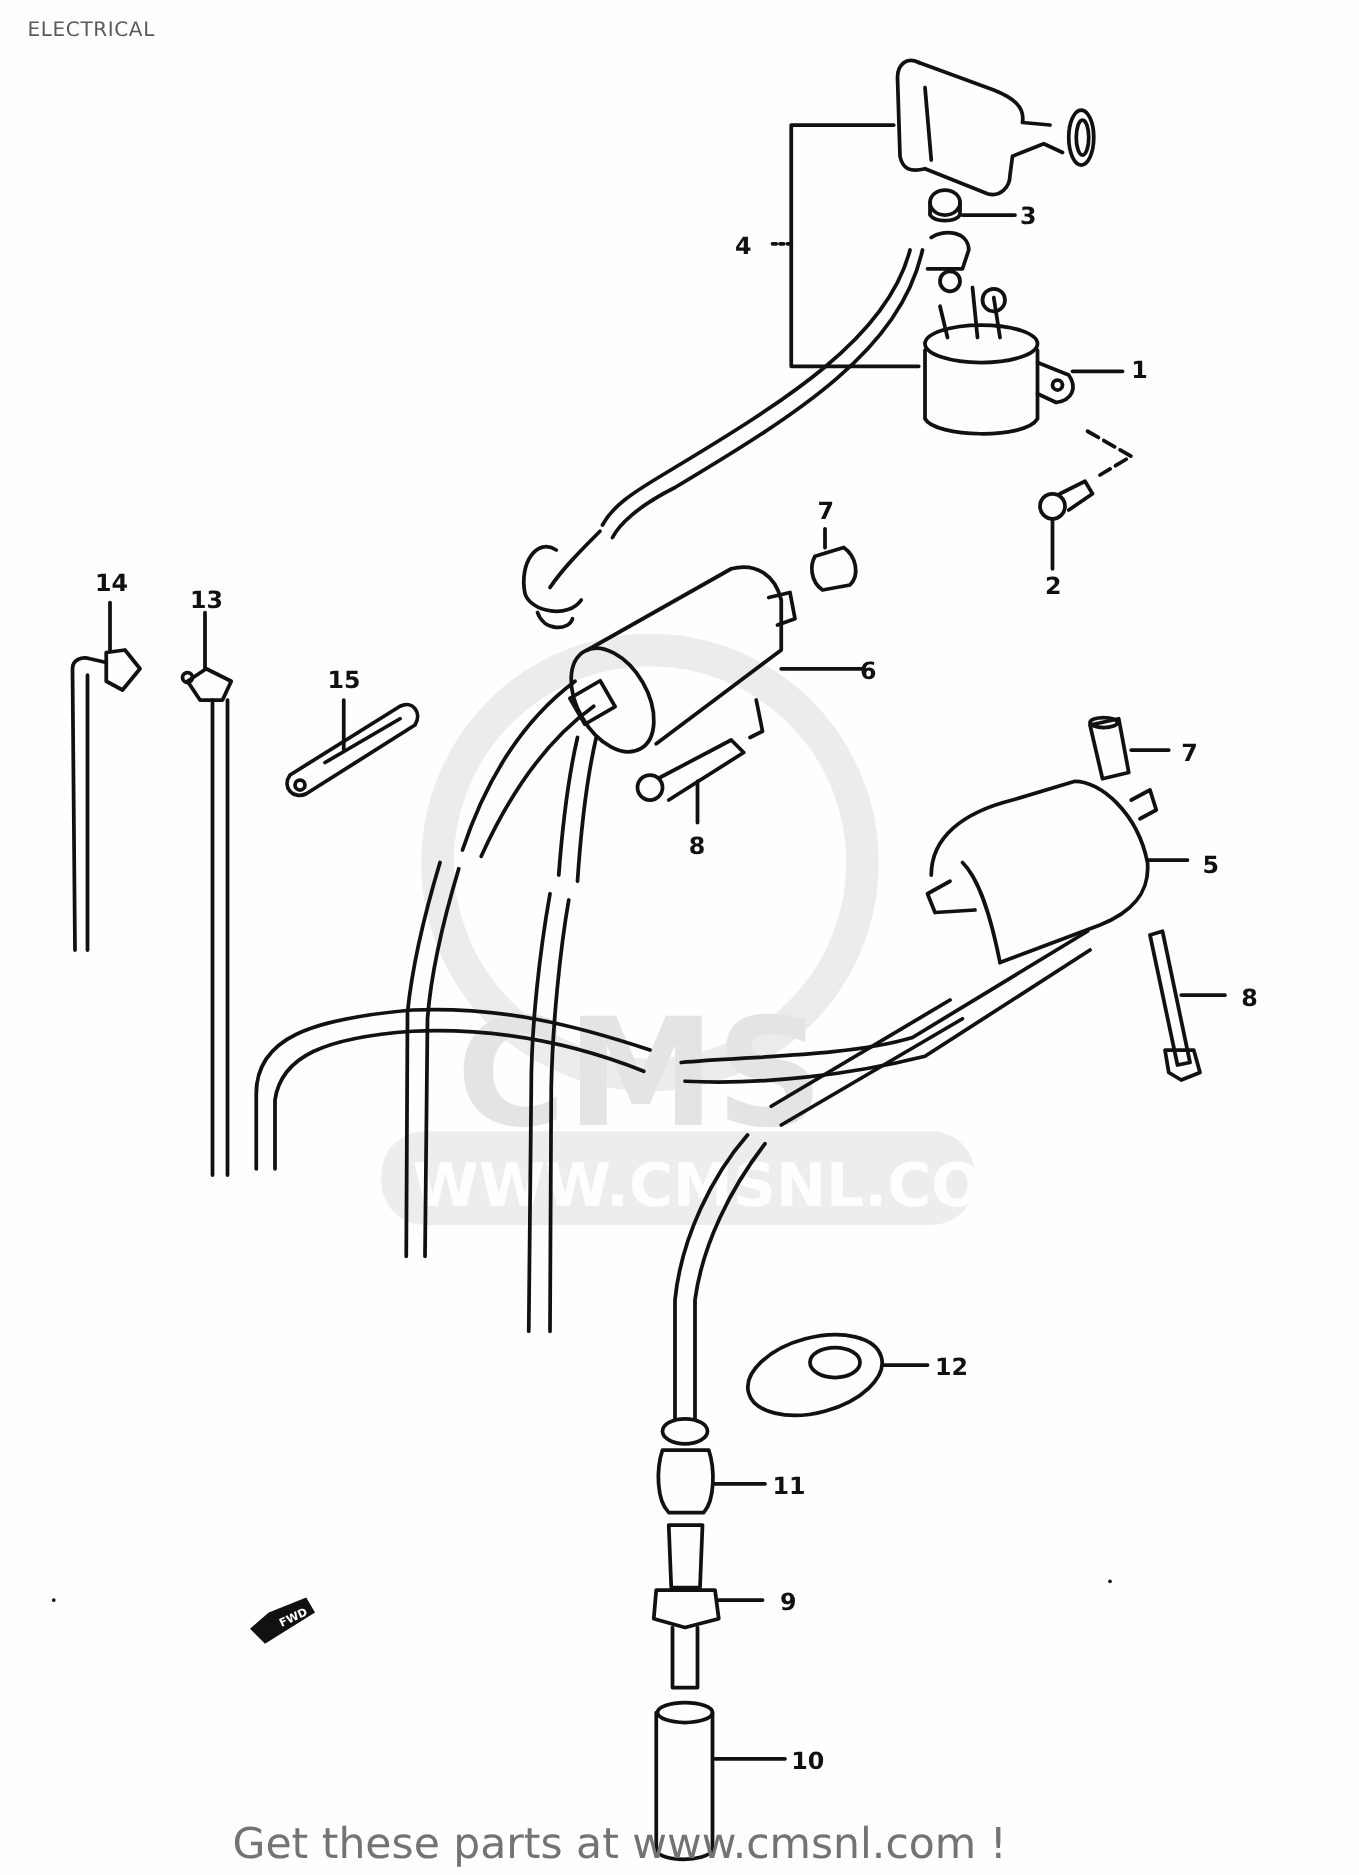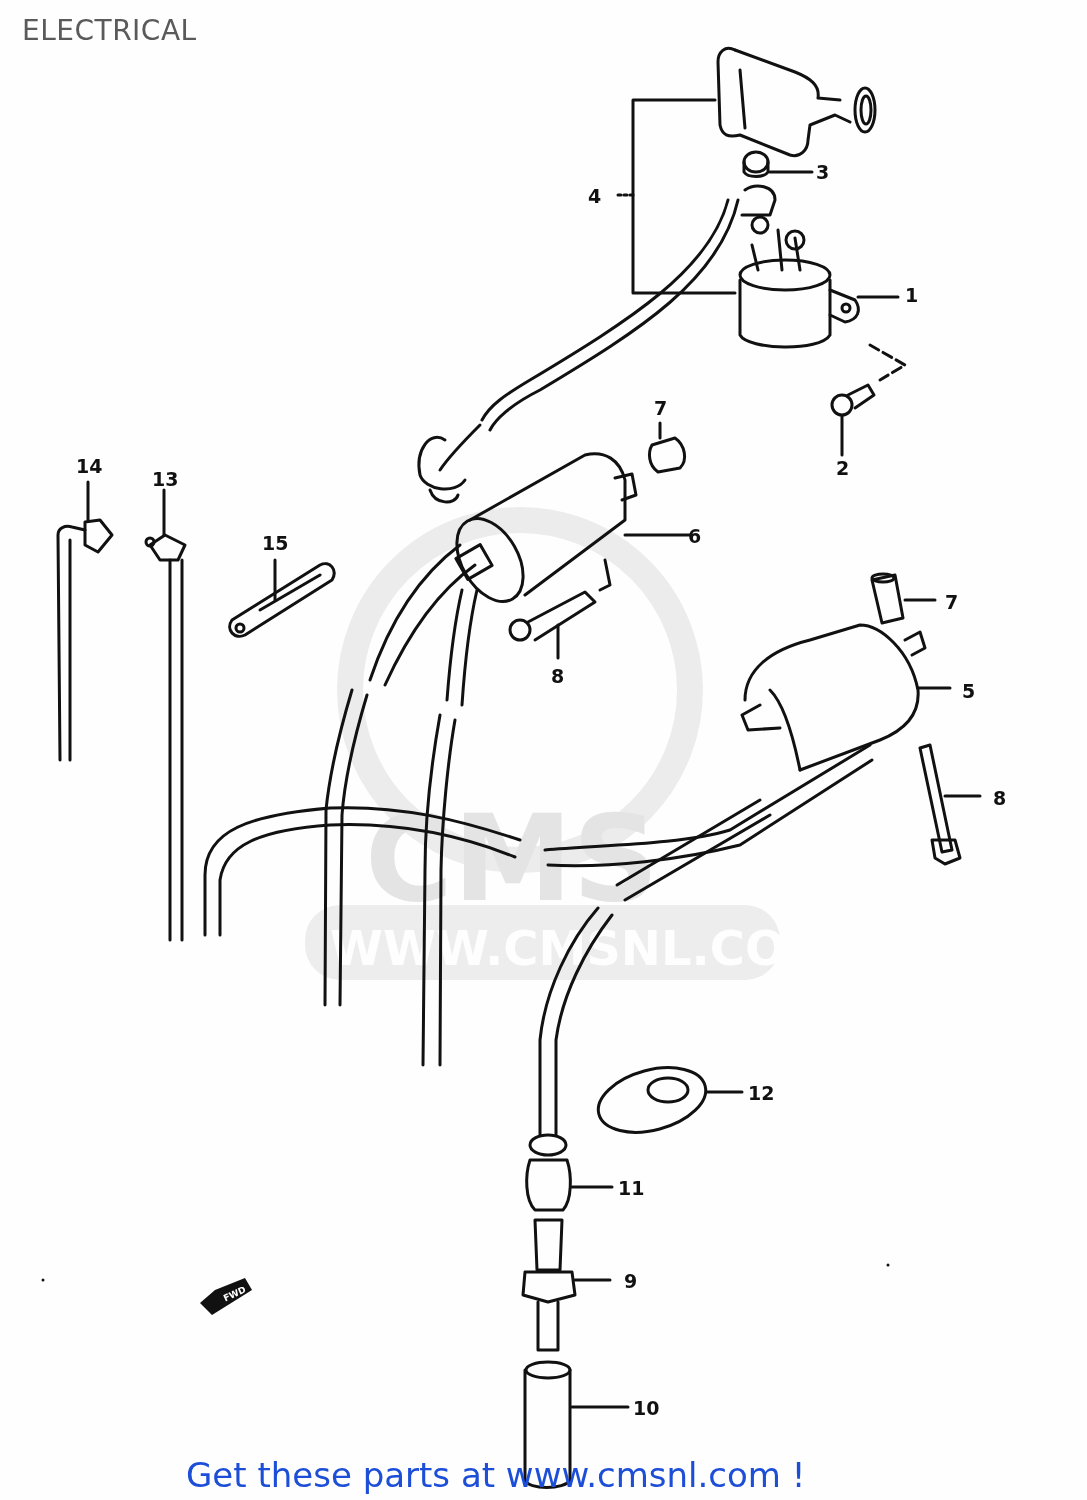--- a/index.html
+++ b/index.html
@@ -1,18 +1,18 @@
 <!DOCTYPE html>
 <html><head>
 <meta charset="utf-8">
 <style>
   html, body { margin:0; padding:0; background:#fdfefd; }
   body { width:1087px; height:1500px; position:relative; overflow:hidden; font-family:"DejaVu Sans", sans-serif; }
-  .title { position:absolute; left:22px; top:14px; font-size:28px; color:#5a5a5a; letter-spacing:0.5px; font-family:"DejaVu Sans", sans-serif; }
-  .footer { position:absolute; left:186px; top:1455px; font-size:34px; color:#1d4ed8; font-family:"DejaVu Sans", sans-serif; white-space:nowrap; cursor:pointer; }
+  .title { position:absolute; left:22px; top:14px; font-size:16px; color:#5a5a5a; letter-spacing:0.5px; font-family:"DejaVu Sans", sans-serif; }
+  .footer { position:absolute; left:186px; top:1455px; font-size:34px; color:#737373; font-family:"DejaVu Sans", sans-serif; white-space:nowrap; cursor:pointer; }
   svg.diagram { position:absolute; left:0; top:0; }
   .lbl { font-family:"DejaVu Sans", sans-serif; font-weight:bold; font-size:19px; fill:#111; }
   .wm { font-family:"DejaVu Sans", sans-serif; font-weight:bold; fill:#e4e4e4; }
   .part { cursor:pointer; }
 </style>
 </head>
 <body>
 
 <div class="title">ELECTRICAL</div>
 

